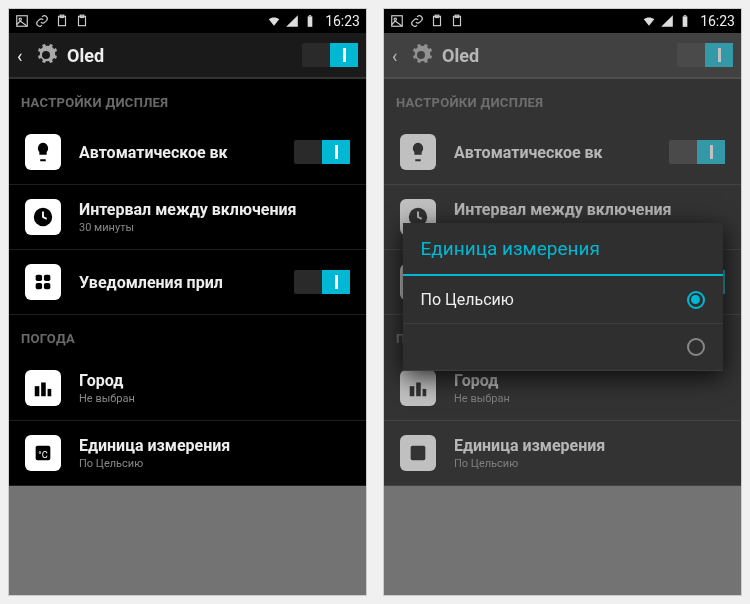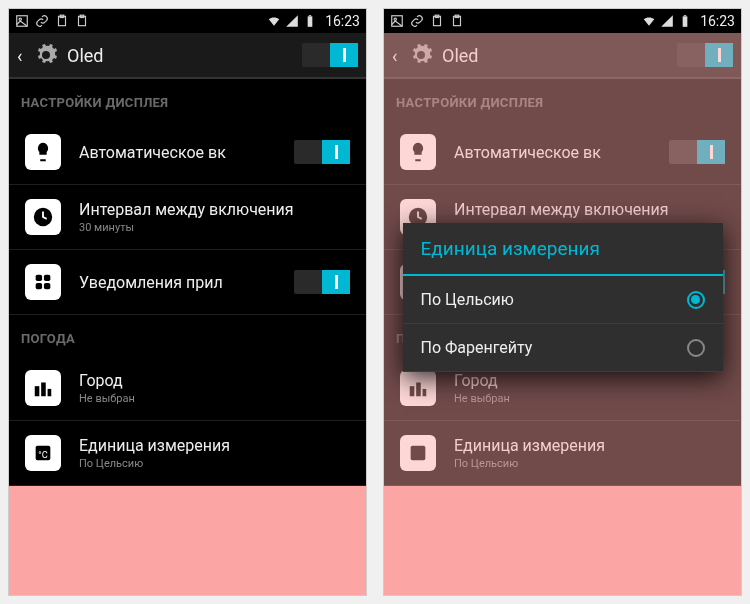--- a/index.html
+++ b/index.html
@@ -6,21 +6,21 @@
   body {
     background: #f0f0f0;
     font-family: Roboto, "Segoe UI", Arial, sans-serif;
     display: flex;
     gap: 16px;
     padding: 8px;
   }
   .phone {
     width: 359px;
     height: 588px;
-    background: #fca5a5;
+    background: #737373;
     border: 1px solid #ccc;
     position: relative;
     overflow: hidden;
   }
   
   .statusbar {
     height: 24px;
     background: #000;
     color: #ccc;
     display: flex;
@@ -39,21 +39,21 @@
     background: #1a1a1a;
     border-bottom: 2px solid #333;
     display: flex;
     align-items: center;
     padding: 0 8px;
     color: #eee;
   }
   .ab-back { width: 14px; color: #eee; font-size: 18px; margin-right: 2px; }
   .ab-gear { width: 26px; height: 26px; display: flex; align-items: center; justify-content: center; margin-right: 8px; }
   .ab-gear svg { width: 24px; height: 24px; }
-  .ab-title { font-size: 18px; color: #eee; font-weight: 400; flex: 1; }
+  .ab-title { font-size: 18px; color: #eee; font-weight: 700; flex: 1; }
   .ab-switch { margin-left: auto; }
   
   .toggle {
     width: 56px; height: 24px;
     background: #2a2a2a;
     position: relative;
     border-radius: 2px;
   }
   .toggle.on .thumb {
     position: absolute; right: 0; top: 0; bottom: 0;
@@ -82,21 +82,21 @@
   .row .icon {
     width: 36px; height: 36px;
     background: #fff;
     border-radius: 6px;
     display: flex; align-items: center; justify-content: center;
     margin-right: 18px;
     flex-shrink: 0;
   }
   .row .icon svg { width: 22px; height: 22px; }
   .row .texts { flex: 1; min-width: 0; overflow: hidden; white-space: nowrap; }
-  .row .title { font-size: 16px; color: #eee; }
+  .row .title { font-size: 16px; color: #eee; font-weight: bold; }
   .row .sub { font-size: 11px; color: #888; margin-top: 2px; }
   .row .toggle { margin-left: 8px; flex-shrink: 0; }
   
   .dimmed .content, .dimmed .actionbar { opacity: 0.55; pointer-events: none; }
   
   .dialog-scrim {
     position: absolute; inset: 0;
     display: flex; align-items: flex-start; justify-content: center;
   }
   .dialog {
@@ -414,18 +414,17 @@
   </div>
 
   <div class="dialog-scrim">
     <div class="dialog">
       <div class="dialog-title">Единица измерения</div>
       <div class="dialog-option">
         <span>По Цельсию</span>
         <span class="radio checked"></span>
       </div>
       <div class="dialog-option">
-        <span>По Фаренгейту</span>
         <span class="radio"></span>
       </div>
     </div>
   </div>
 </div>
 
 </body></html>

